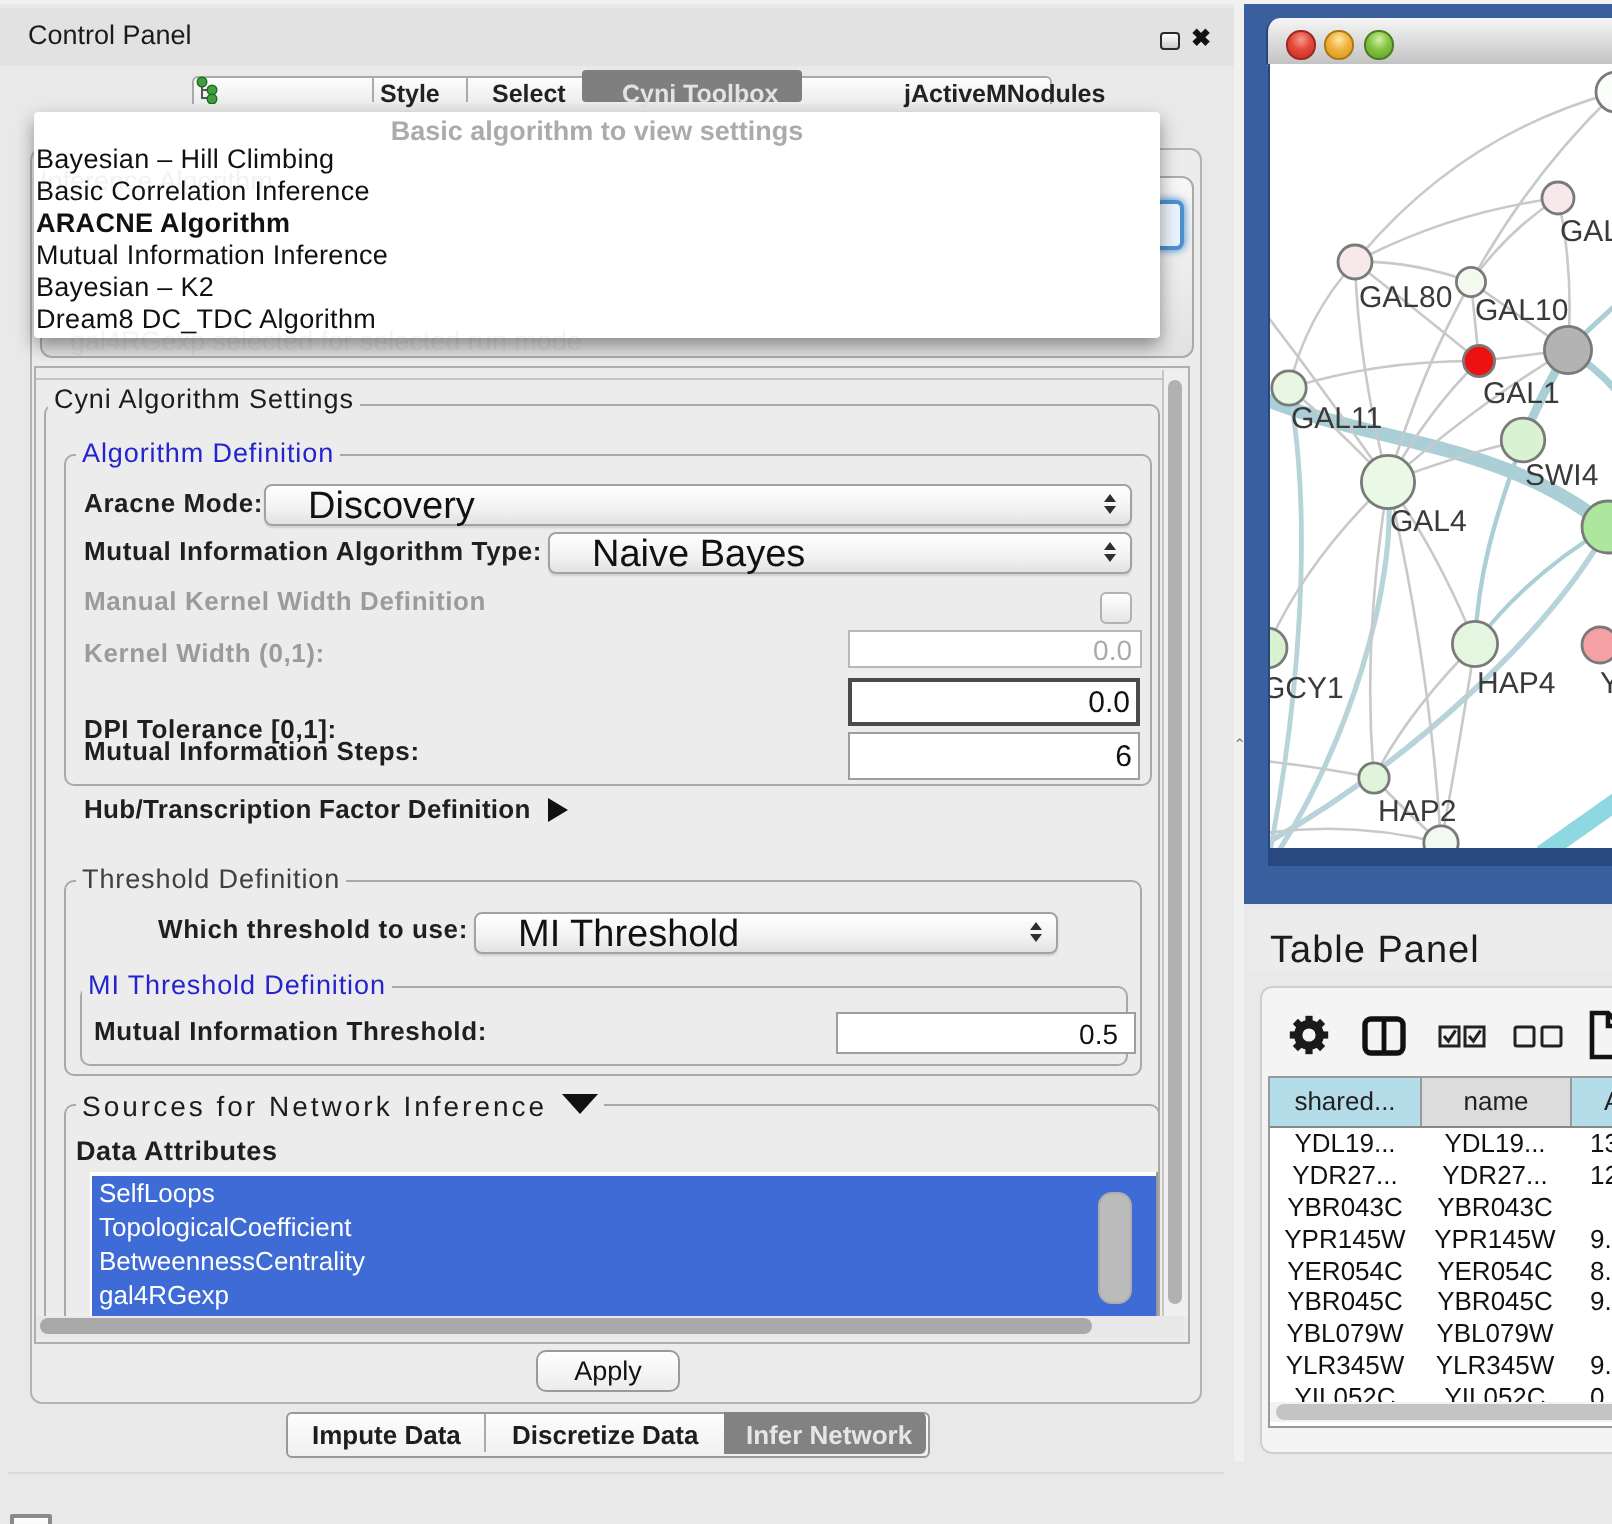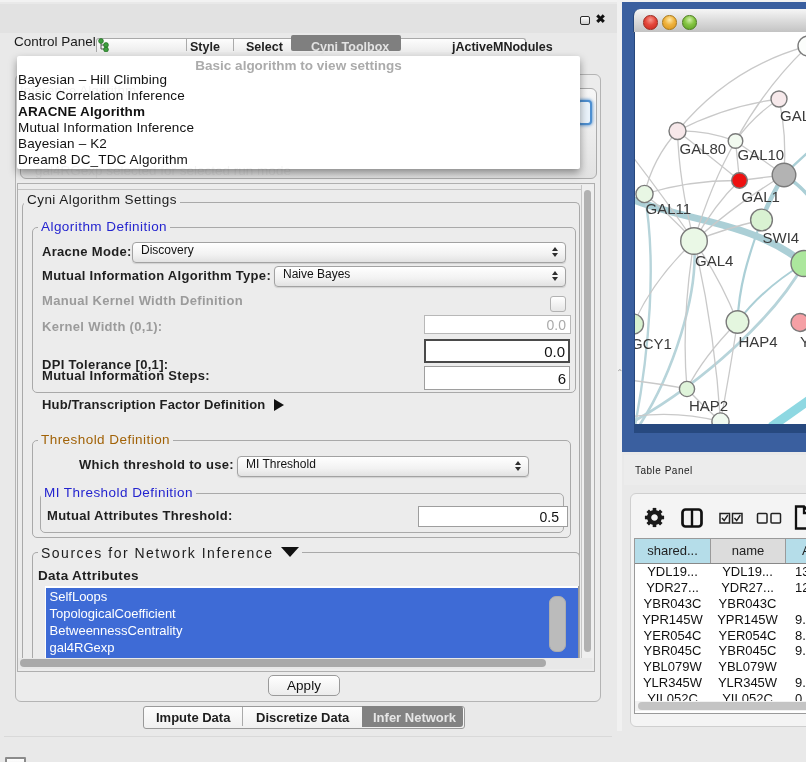--- a/index.html
+++ b/index.html
@@ -2,26 +2,26 @@
 <html><head>
 <meta charset="utf-8">
 <style>
 html,body{margin:0;padding:0;}
 #root{position:relative;width:806px;height:762px;overflow:hidden;background:#e9e9e9;
   font-family:"Liberation Sans",sans-serif;-webkit-font-smoothing:antialiased;}
 .abs{position:absolute;}
 .gb{position:absolute;border:1px solid #a9a9a9;border-radius:5px;}
 .gbl{position:absolute;background:#ececec;padding:0 3px;font-size:13.5px;letter-spacing:0.45px;color:#1c1c1c;white-space:nowrap;line-height:14px;}
 .blue{color:#2424cf;}
-.green{color:#a16207;}
+.green{color:#404040;}
 .lbl{position:absolute;font-size:13px;font-weight:bold;letter-spacing:0.3px;color:#1f1f1f;white-space:nowrap;}
 .dis{color:#9b9b9b;}
 .combo{position:absolute;border:1px solid #a2a2a2;border-radius:4px;
   background:linear-gradient(#ffffff,#f2f2f2 60%,#e2e2e2);box-shadow:0 1px 1px rgba(0,0,0,0.12);}
-.combo .ct{position:absolute;left:8px;top:0.5px;font-size:12px;color:#111;white-space:nowrap;}
+.combo .ct{position:absolute;left:21px;top:0.5px;font-size:19px;color:#111;white-space:nowrap;}
 .arrows{position:absolute;right:6.5px;top:50%;width:8px;height:14px;margin-top:-7px;}
 .aru{position:absolute;left:1px;top:2px;width:0;height:0;border-left:3px solid transparent;border-right:3px solid transparent;border-bottom:4.2px solid #2e2e2e;}
 .ard{position:absolute;left:1px;bottom:2px;width:0;height:0;border-left:3px solid transparent;border-right:3px solid transparent;border-top:4.2px solid #2e2e2e;}
 .tf{position:absolute;background:#fff;border:1px solid #9e9e9e;font-size:14px;color:#111;text-align:right;display:flex;align-items:center;justify-content:flex-end;}
 .tabsep{position:absolute;width:1px;background:#aaa;}
 </style>
 </head>
 <body>
 <div id="root">
 <div class="abs" style="left:0;top:0;width:806px;height:2px;background:#f2f2f2;"></div>
@@ -113,21 +113,21 @@
     <text x="103.5" y="314.5">HAP4</text>
     <text x="165" y="314.5">YP</text>
     <text x="54" y="378.5">HAP2</text>
   </g>
 </svg>
 </div>
 <div class="abs" style="left:634px;top:424px;width:172px;height:9px;background:#27497f;"></div>
 
 <div class="abs" style="left:622px;top:452px;width:184px;height:310px;background:#e9e9e9;"></div>
 <div class="abs" style="left:624px;top:455px;width:182px;height:30px;background:#ececec;"></div>
-<div class="abs" style="left:635px;top:465px;font-size:10px;letter-spacing:0.5px;color:#1c1c1c;">Table Panel</div>
+<div class="abs" style="left:635px;top:465px;font-size:19px;letter-spacing:0.5px;color:#1c1c1c;">Table Panel</div>
 <div class="abs" style="left:630px;top:493px;width:190px;height:232px;background:#f4f4f4;border:1px solid #cfcfcf;border-radius:6px;"></div>
 
 <svg class="abs" style="left:640px;top:502px;" width="166" height="30">
 
   <g transform="translate(14.5,15.5)">
     <circle r="5.4" fill="none" stroke="#1a1a1a" stroke-width="4.2"></circle>
     <g stroke="#1a1a1a" stroke-width="3.6">
       <line x1="0" y1="-6" x2="0" y2="-9.6"></line>
           <line x1="0" y1="6" x2="0" y2="9.6"></line>
       <line x1="-6" y1="0" x2="-9.6" y2="0"></line>
@@ -175,21 +175,21 @@
         <div style="height:15.9px;line-height:15.9px;white-space:nowrap;"><span style="display:inline-block;width:75px;text-align:center;">YLR345W</span><span style="display:inline-block;width:75px;text-align:center;">YLR345W</span><span style="display:inline-block;padding-left:10px;">9.8</span></div>
         <div style="height:15.9px;line-height:15.9px;white-space:nowrap;"><span style="display:inline-block;width:75px;text-align:center;">YIL052C</span><span style="display:inline-block;width:75px;text-align:center;">YIL052C</span><span style="display:inline-block;padding-left:10px;">0.9</span></div>
       </div>
 
   <div class="abs" style="left:0px;top:162px;width:172px;height:10px;background:#f2f2f2;">
     <div class="abs" style="left:3px;top:1px;width:180px;height:8px;background:#c4c4c4;border-radius:4px;"></div>
   </div>
 </div>
 
 <div class="abs" style="left:0;top:4px;width:617px;height:29px;background:#e2e2e2;"></div>
-<div class="abs" style="left:14px;top:10px;font-size:13.5px;color:#1a1a1a;margin-top:24px;">Control Panel</div>
+<div class="abs" style="left:14px;top:10px;font-size:13.5px;color:#1a1a1a;">Control Panel</div>
 <div class="abs" style="left:580px;top:15.5px;width:7.5px;height:7.5px;border:1.5px solid #2b2b2b;border-radius:2px;background:linear-gradient(#fff,#ccc);"></div>
 <div class="abs" style="left:595.5px;top:11.5px;font-size:12px;font-weight:bold;color:#111;">✖</div>
 
 <div class="abs" style="left:96px;top:38px;width:428px;height:13px;border:1px solid #a9a9a9;border-radius:3px 3px 0 0;background:linear-gradient(#fdfdfd,#ececec);border-bottom:none;"></div>
 <div class="tabsep" style="left:186px;top:39px;height:12px;"></div>
 <div class="tabsep" style="left:233px;top:39px;height:12px;"></div>
 <div class="abs" style="left:291px;top:35px;width:110px;height:16px;background:#7f7f7f;border-radius:2px;"></div>
 <div class="abs" style="left:99px;top:39.5px;width:425px;height:14px;font-size:12.5px;font-weight:bold;color:#222;">
   <span class="abs" style="left:21px;top:16px;">Network</span>
   <span class="abs" style="left:91px;top:0;">Style</span>
@@ -259,21 +259,21 @@
       <span class="ct">MI Threshold</span>
       <span class="arrows">
         <span class="aru"></span>
         <span class="ard"></span>
       </span>
     </div>
 
 <div class="gb" style="left:40px;top:493px;width:522px;height:38px;"></div>
 <div class="gbl blue" style="left:41px;top:486px;">MI Threshold Definition</div>
 
-<div class="lbl" style="left:47px;top:508px;">Mutual Attributes Threshold:</div>
+<div class="lbl" style="left:47px;top:508px;">Mutual Information Threshold:</div>
 <div class="tf" style="left:418px;top:506px;width:140px;height:19px;padding-right:8px;">0.5</div>
 
 <div class="gb" style="left:32px;top:552px;width:546px;height:106px;border-bottom:none;border-radius:5px 5px 0 0;"></div>
 <div class="gbl" style="left:38px;top:546px;font-size:14px;letter-spacing:1.5px;">Sources for Network Inference<span style="display:inline-block;margin-left:7px;width:0;height:0;border-left:9px solid transparent;border-right:9px solid transparent;border-top:10px solid #111;vertical-align:1px;"></span></div>
 
 <div class="lbl" style="left:38px;top:568px;font-size:13.5px;">Data Attributes</div>
 
 <div class="abs" style="left:45px;top:586px;width:533px;height:72px;background:#fff;border-right:1px solid #999;overflow:hidden;">
   <div class="abs" style="left:0.5px;top:1.5px;width:557px;height:71px;background:#3e6bd6;color:#fff;font-size:13px;">
     <div style="height:17.3px;line-height:17.3px;padding-left:4px;">SelfLoops</div>

